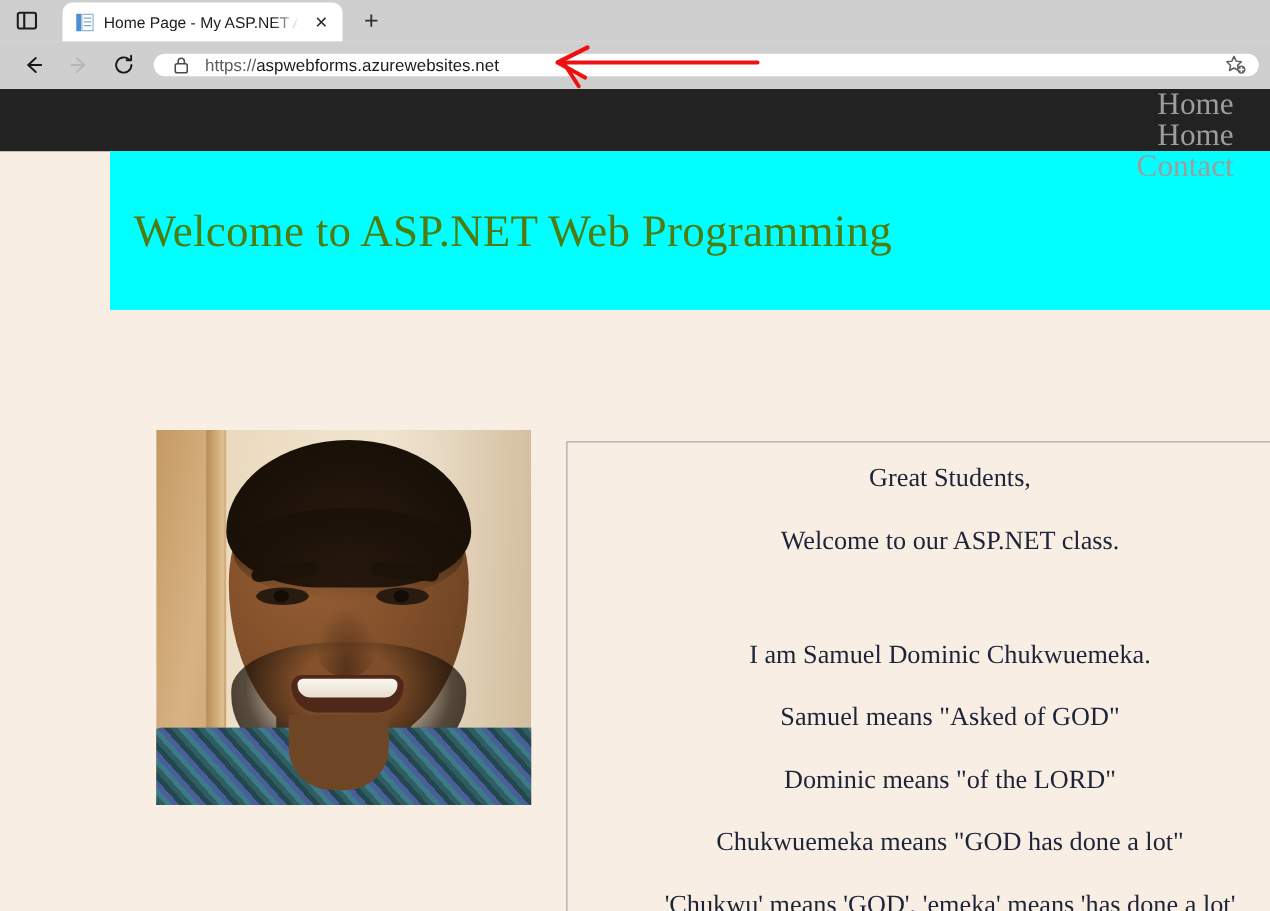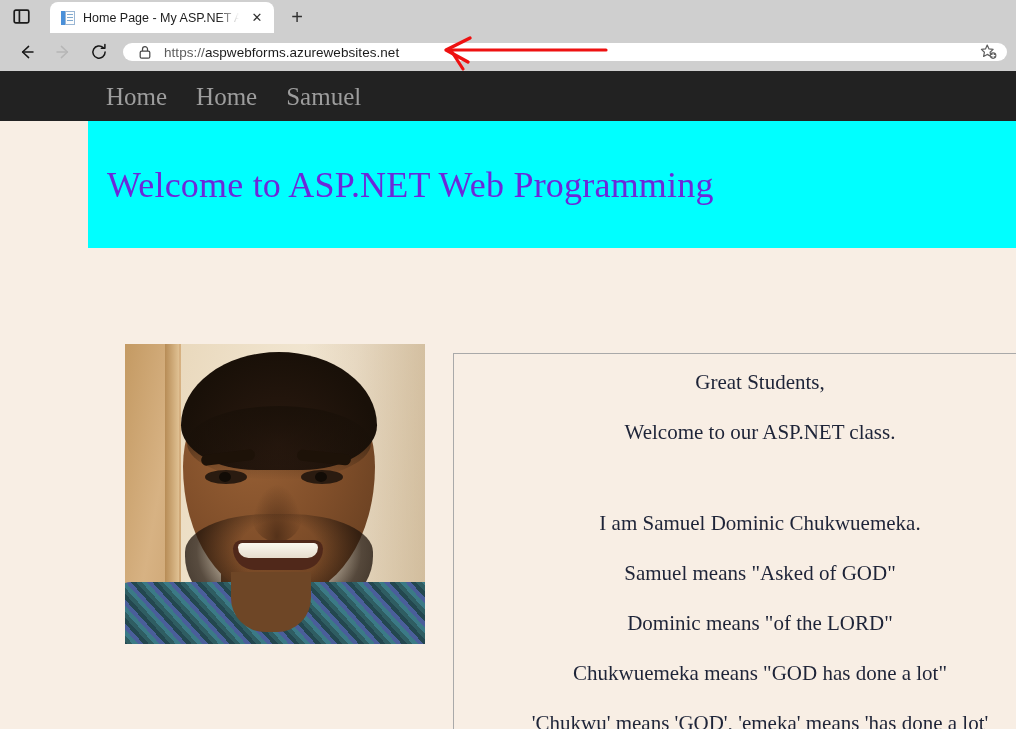--- a/index.html
+++ b/index.html
@@ -104,41 +104,42 @@
 
   
   .viewport {
     position: absolute; left: 0; top: 71px;
     width: 1016px; height: 658px;
     background: #f8eee4;
     overflow: hidden;
   }
   .navbar {
     height: 50px; background: #222222;
-    display: flex; align-items: center;
+    display: flex; align-items: flex-end;
     padding-left: 106px;
+    flex-direction: column;
   }
   .navbar a {
     font-family: "Liberation Serif", serif;
     font-size: 25px; color: #9d9d9d;
     text-decoration: none;
     margin-right: 29px;
     line-height: 1;
   }
   .banner {
     margin-left: 88px;
     height: 127px;
     background: #00ffff;
     display: flex; align-items: center;
   }
   .banner h1 {
     font-family: "Liberation Serif", serif;
     font-weight: 400;
     font-size: 36px;
-    color: #6d28d9;
+    color: #4d7c0f;
     padding-left: 19px;
     letter-spacing: .2px;
   }
 
   .content-row {
     position: relative;
     margin-top: 96px;
   }
 
   
@@ -324,21 +325,21 @@
         </svg>
       </span>
     </div>
   </div>
 
   <div class="viewport">
 
     <div class="navbar">
       <a href="#">Home</a>
       <a href="#">Home</a>
-      <a href="#">Samuel</a>
+      <a href="#">Contact</a>
     </div>
 
     <div class="banner">
       <h1>Welcome to ASP.NET Web Programming</h1>
     </div>
 
     <div class="content-row">
 
       <div class="photo-wrap">
         <div class="photo">

